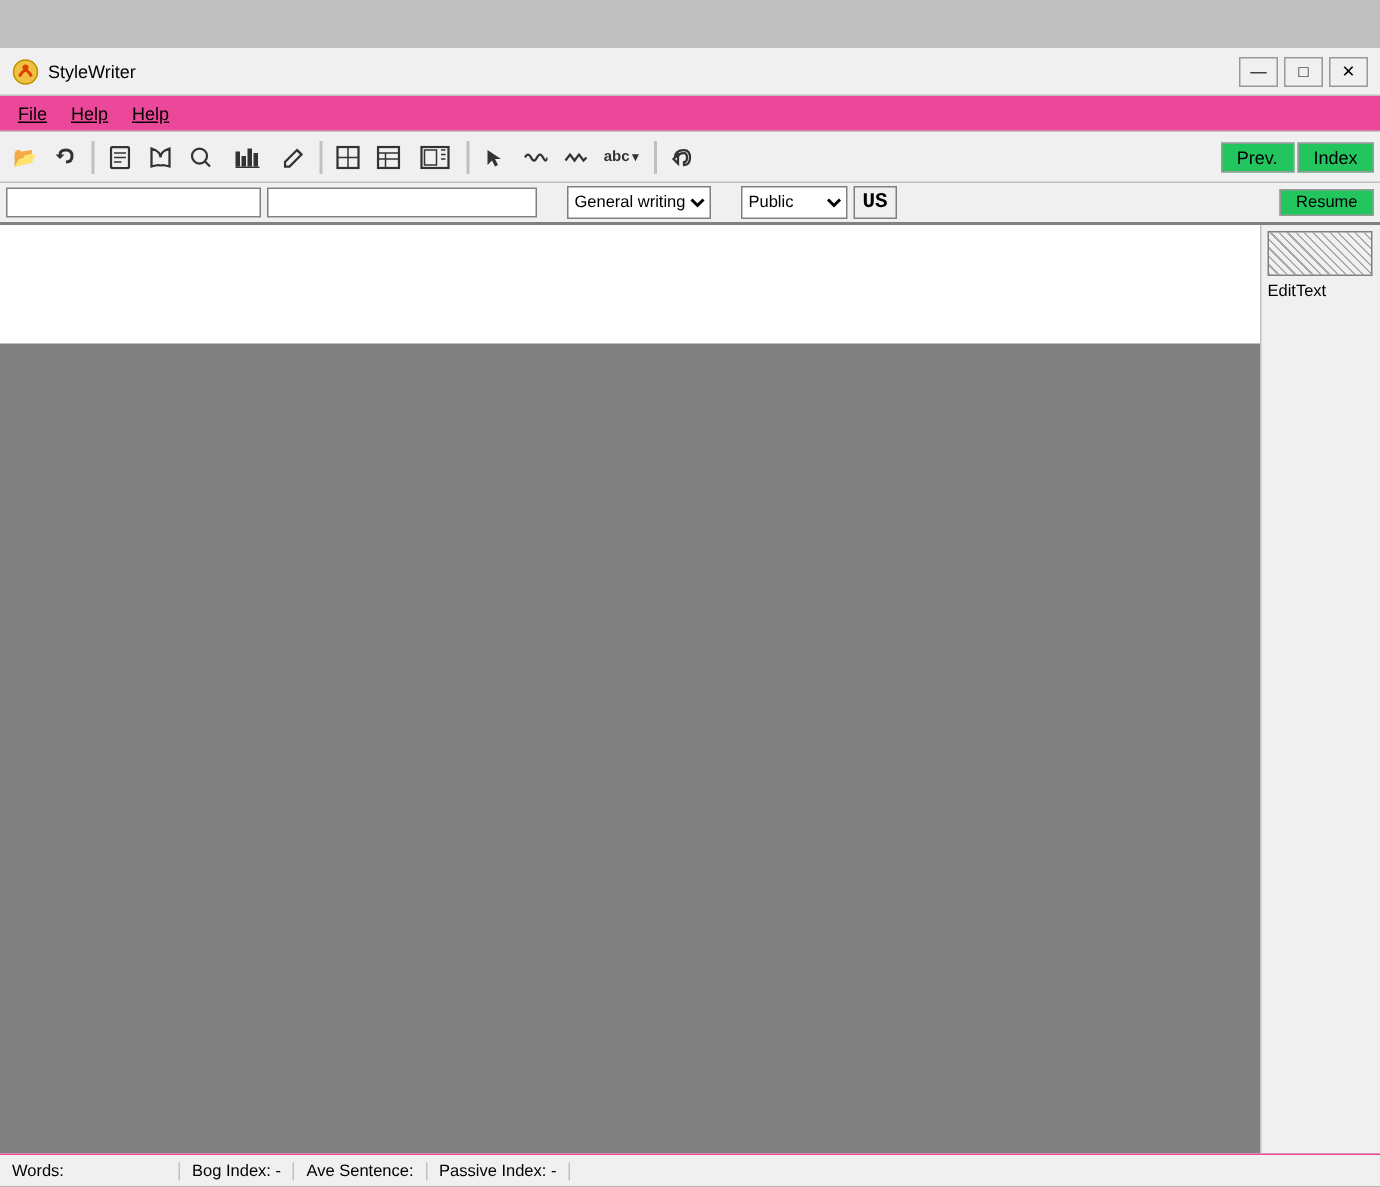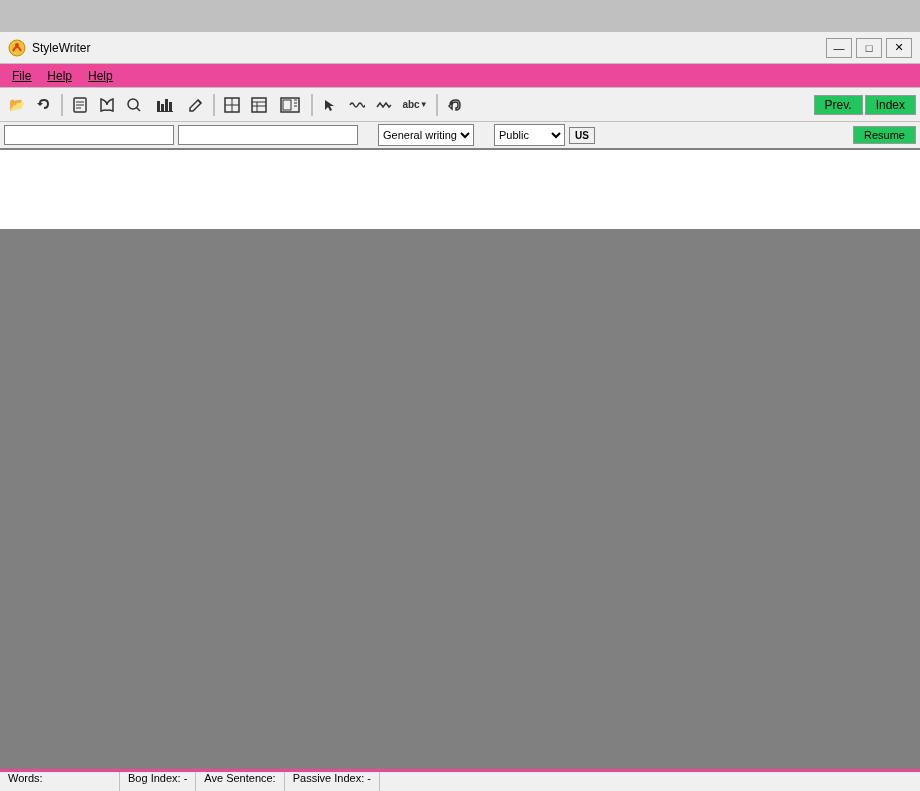--- a/index.html
+++ b/index.html
@@ -148,25 +148,26 @@
     }
     .options-select {
       height: 22px;
       border: 1px solid #808080;
       background: #fff;
       font-size: 11px;
       cursor: pointer;
       margin-left: 16px;
     }
     .options-label {
-      font-size: 10px;
+      font-size: 14px;
       font-weight: bold;
       padding: 2px 5px;
       border: 1px solid #808080;
       background: #f0f0f0;
+      font-family: Liberation Mono, monospace;
     }
 
     
     .content-area {
       flex: 1;
       display: flex;
       overflow: hidden;
     }
 
     
@@ -222,22 +223,23 @@
     .right-panel-edittext {
       font-size: 11px;
       color: #000;
       font-weight: normal;
     }
 
     
     .status-bar {
       height: 22px;
       background: #f0f0f0;
-      border-top: 3px solid #ec4899;
-      display: flex;
+      border-top: 1px solid #ec4899;
+      display: flex;
+      align-items: center;
       flex-shrink: 0;
     }
     .status-item {
       padding: 0 8px;
       border-right: 1px solid #c0c0c0;
       font-size: 11px;
       color: #000;
       white-space: nowrap;
     }
     .status-item:first-child {
@@ -391,20 +393,26 @@
 </div>
 
 <div class="content-area">
   <div class="editor-area">
 
     <div class="document-area"></div>
 
     <div class="gray-area"></div>
   </div>
 
+  <div class="right-panel">
+    <div class="right-panel-body">
+      <div class="right-panel-hatched"></div>
+      <span class="right-panel-edittext">EditText</span>
+    </div>
+  </div>
 </div>
 
 <div class="status-bar">
   <span class="status-item">Words:</span>
   <span class="status-item">Bog Index: -</span>
   <span class="status-item">Ave Sentence:</span>
   <span class="status-item">Passive Index: -</span>
 </div>
 
 </body></html>

